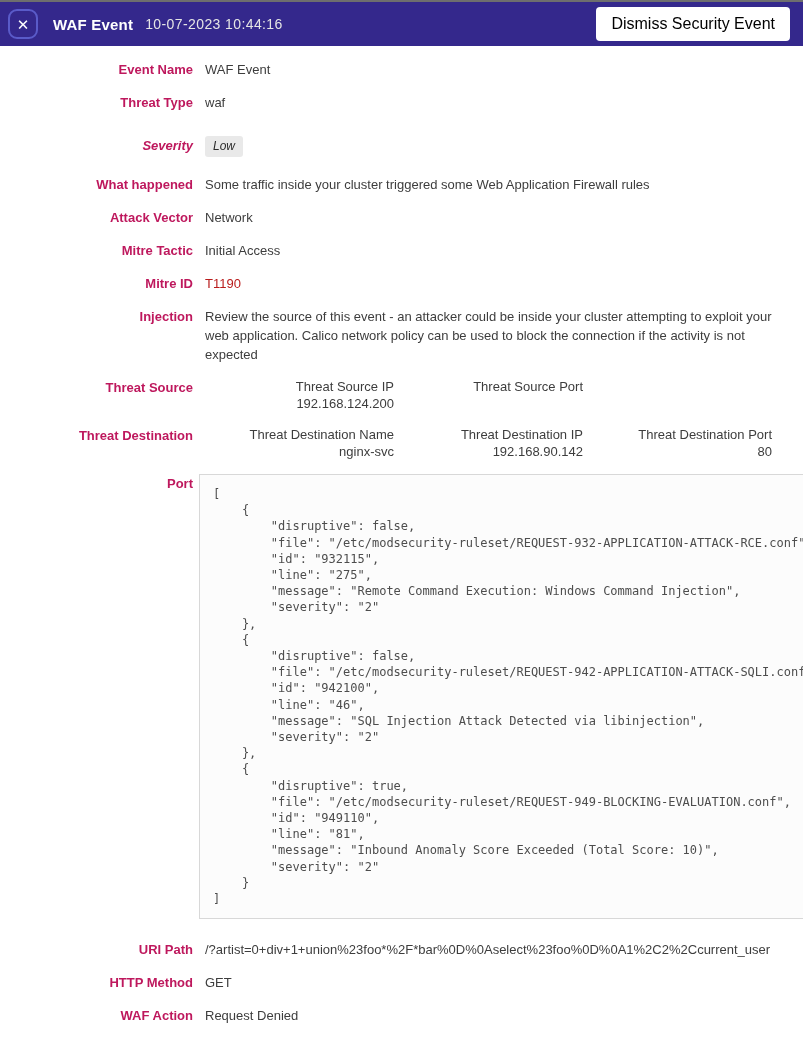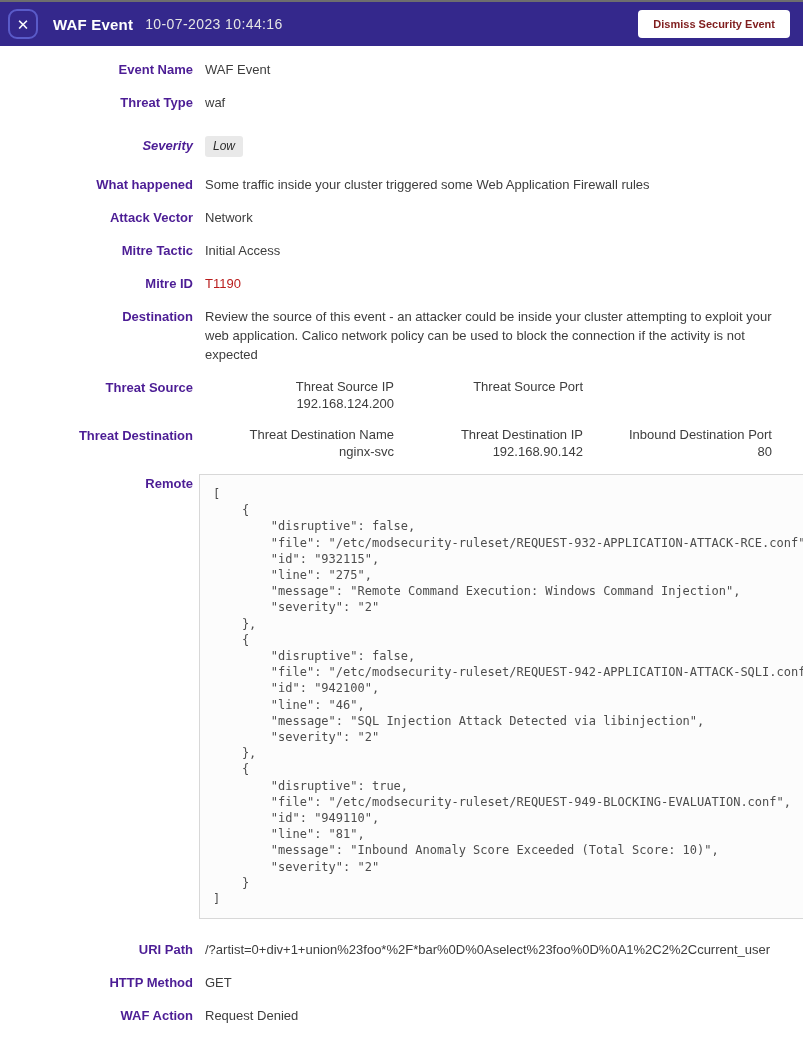--- a/index.html
+++ b/index.html
@@ -43,43 +43,43 @@
   .banner-time {
     color: #e5e5e5;
     font-size: 14px;
     margin-left: 12px;
     letter-spacing: 0.4px;
     white-space: nowrap;
   }
   .dismiss-btn {
     margin-left: auto;
     background: #ffffff;
-    color: #7f1d1d;
+    color: #000000;
     border: none;
     border-radius: 4px;
     font-family: inherit;
-    font-size: 11px;
-    font-weight: 700;
+    font-size: 16px;
+    font-weight: 400;
     padding: 8px 15px;
     cursor: pointer;
     white-space: nowrap;
   }
 
   
   .details { padding: 14px 0 0 0; }
   .row {
     display: flex;
     align-items: flex-start;
     margin-bottom: 14px;
   }
   .row-label {
     flex: 0 0 193px;
     text-align: right;
     font-weight: 700;
-    color: #4c1d95;
+    color: #be185d;
     font-size: 13px;
     line-height: 19px;
     padding-right: 0;
   }
   .row-value {
     flex: 1;
     margin-left: 12px;
     font-size: 13px;
     line-height: 19px;
     color: #3d3d3d;
@@ -169,21 +169,21 @@
     </div>
 
     <div class="row">
       <div class="row-label">Mitre ID</div>
       <div class="row-value">
         <a class="link">T1190</a>
       </div>
     </div>
 
     <div class="row">
-      <div class="row-label">Destination</div>
+      <div class="row-label">Injection</div>
       <div class="row-value">Review the source of this event - an attacker could be inside your cluster attempting to exploit your web application. Calico network policy can be used to block the connection if the activity is not expected</div>
     </div>
 
     <div class="row">
       <div class="row-label">Threat Source</div>
       <div class="row-value">
         <div class="cols">
           <div class="col">
             <div class="sub-label">Threat Source IP</div>
             <div class="sub-value">192.168.124.200</div>
@@ -202,29 +202,29 @@
         <div class="cols">
           <div class="col">
             <div class="sub-label">Threat Destination Name</div>
             <div class="sub-value">nginx-svc</div>
           </div>
           <div class="col">
             <div class="sub-label">Threat Destination IP</div>
             <div class="sub-value">192.168.90.142</div>
           </div>
           <div class="col">
-            <div class="sub-label">Inbound Destination Port</div>
+            <div class="sub-label">Threat Destination Port</div>
             <div class="sub-value">80</div>
           </div>
         </div>
       </div>
     </div>
 
     <div class="row row-rules">
-      <div class="row-label">Remote</div>
+      <div class="row-label">Port</div>
       <div class="row-value">
         <pre class="code">[
     {
         "disruptive": false,
         "file": "/etc/modsecurity-ruleset/REQUEST-932-APPLICATION-ATTACK-RCE.conf",
         "id": "932115",
         "line": "275",
         "message": "Remote Command Execution: Windows Command Injection",
         "severity": "2"
     },

